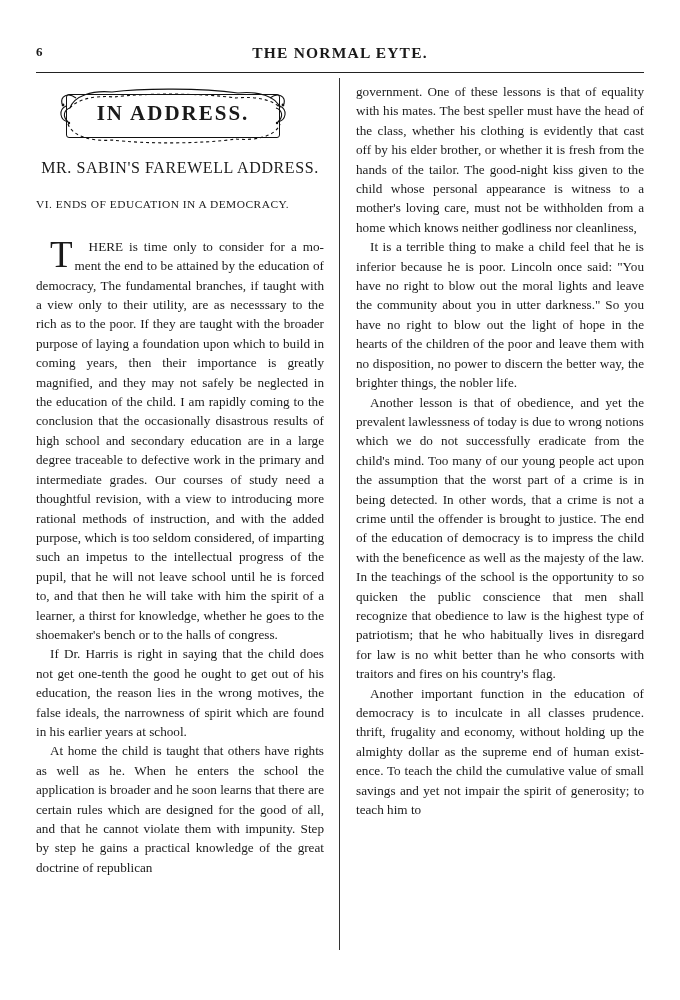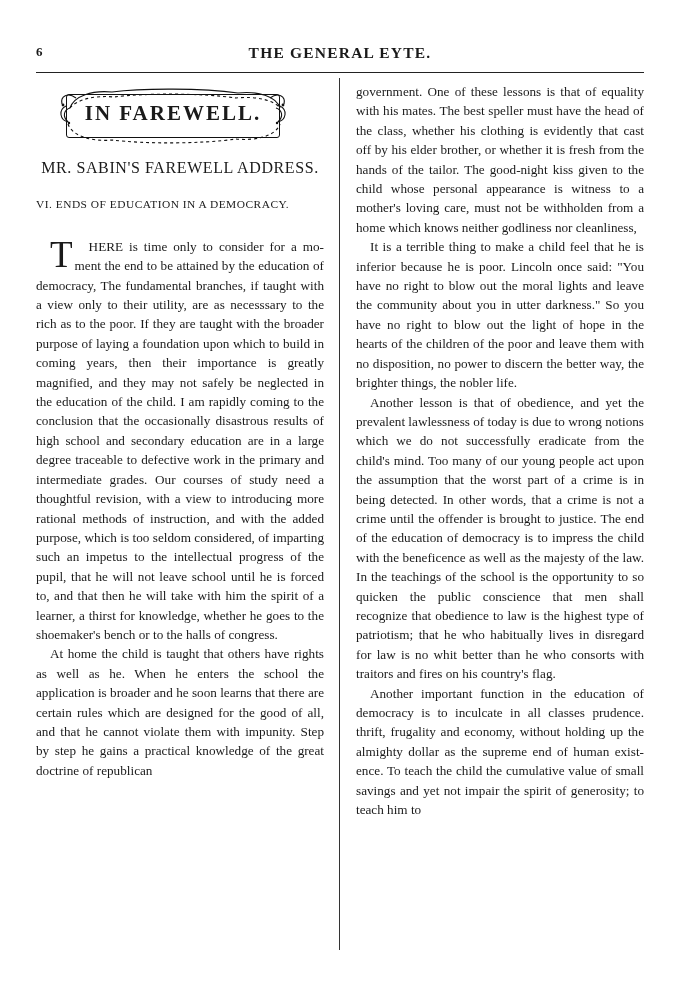--- a/index.html
+++ b/index.html
@@ -148,21 +148,21 @@
     font-weight: normal;
   }
 </style>
 </head>
 <body>
 
 <div class="page">
 
   <div class="header">
     <div class="folio">6</div>
-    <div class="running-head">THE GENERAL EYTE.</div>
+    <div class="running-head">THE NORMAL EYTE.</div>
   </div>
 
   <div class="rule-top"></div>
   <div class="rule-col"></div>
 
   <div class="col col-left">
 
     <div class="ornament-box">
       <svg class="ornament-svg" viewBox="0 0 242 60">
         <g fill="none" stroke="#111" stroke-width="1.1">
@@ -175,28 +175,29 @@
           <path d="M218 12 C 226 6, 234 10, 232 18"></path>
         </g>
         <g fill="#111">
           <circle cx="11" cy="19" r="1.4"></circle>
             <circle cx="231" cy="19" r="1.4"></circle>
           <circle cx="17" cy="37" r="1.2"></circle>
             <circle cx="225" cy="37" r="1.2"></circle>
         </g>
       </svg>
       <div class="frame"></div>
-      <div class="ornament-title">IN FAREWELL.</div>
+      <div class="ornament-title">IN ADDRESS.</div>
     </div>
 
     <div class="headline">MR.  SABIN'S  FAREWELL  ADDRESS.</div>
     <div class="subhead">VI.   ENDS  OF  EDUCATION  IN  A  DEMOCRACY.</div>
 
     <p class="dropcap-para"><span class="dropcap">T</span><span>HERE is time only to consider for a mo­ment the end to be attained by the education of democracy,  The fundamental branches, if taught with a view only to their utility, are as necesssary to the rich as to the poor.    If  they  are  taught  with  the  broader purpose of laying a foundation upon which to build in coming years, then their importance is greatly magnified, and they may not safely be neglected in the educa­tion of the child.   I am rapidly coming to the conclusion that the occasionally disas­trous results of high school and secondary education are in a large degree traceable to defective work in the primary and inter­mediate grades.  Our courses of study need a thoughtful revision, with a view to introducing more rational methods of in­struction, and with the added purpose, which is too seldom considered, of impart­ing such an impetus to the intellectual pro­gress of the pupil, that he will not leave school until he is forced to, and that then he will take with him the spirit of a learner, a thirst for knowledge, whether he goes to the shoemaker's bench or to the halls of congress.</span></p>
 
+    <p>If Dr. Harris is right in saying that the child does not get one-tenth the good he ought to get out of his education, the rea­son lies in the wrong motives, the false ideals, the narrowness of spirit which are found in his earlier years at school.</p>
     <p>At home the child is taught that others have rights as well as he.   When he enters the school the application is broader and he soon learns that there are certain rules which are designed for the good of all, and that he cannot violate them with impunity.  Step by step he gains a practical know­ledge of the great doctrine of republican</p>
   </div>
 
   <div class="col col-right">
     <p class="noindent">government.   One of these lessons is that of equality with his mates.   The best spel­ler must have the head of the class, whether his clothing is evidently that cast off by his elder brother, or whether it is fresh from the hands of the tailor.   The good-night kiss given to the child whose person­al appearance is witness to a mother's lov­ing care, must not be withholden from a home which knows neither godliness nor cleanliness,</p>
     <p>It is a terrible thing to make a child feel that he is inferior because he is poor.  Lincoln once said:  "You have no right to blow out the moral lights and leave the community about you in utter darkness."  So you have no right to blow out the light of hope in the hearts of the children of the poor and leave them with no disposition, no power to discern the better way, the brighter things, the nobler life.</p>
     <p>Another lesson is that of obedience, and yet the prevalent lawlessness of today is due to wrong notions which we do not suc­cessfully eradicate from the child's mind.  Too many of our young people act upon the assumption that the worst part of a crime is in being detected.   In other words, that a crime is not a crime until the offender is brought to justice.   The end of the educa­tion of democracy is to impress the child with the beneficence as well as the majesty of the law.   In the teachings of the school is the opportunity to so quicken the public conscience that men shall recognize that obedience to law is the highest type of patriotism; that he who habitually lives in disregard for law is no whit better than he who consorts with traitors and fires on his country's flag.</p>
     <p>Another important function in the edu­cation of democracy is to inculcate in all classes prudence. thrift, frugality and economy, without holding up the almighty dollar as the supreme end of human exist­ence.   To teach the child the cumulative value of small savings and yet not impair the spirit of generosity; to teach him to</p>
   </div>
 

